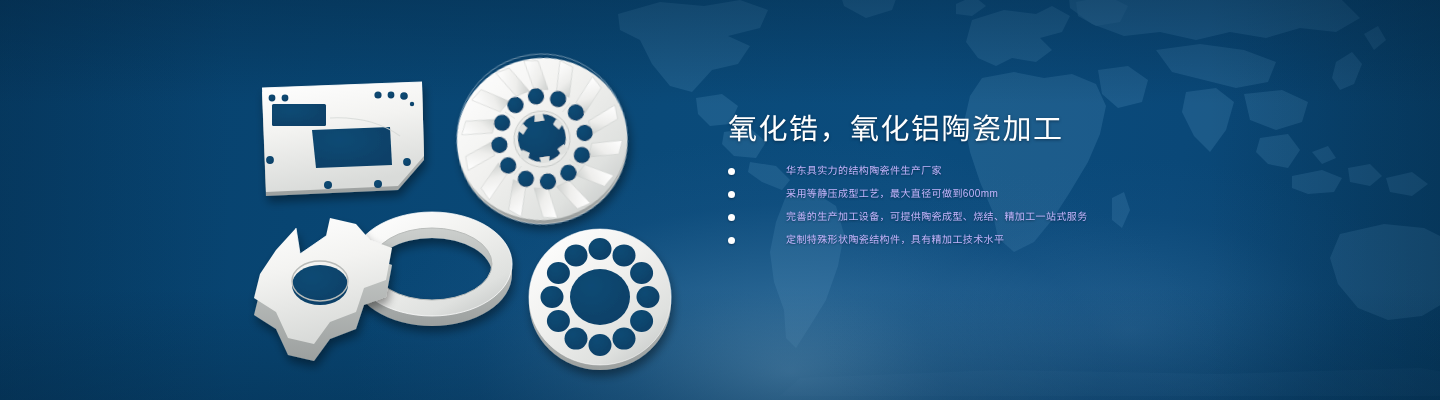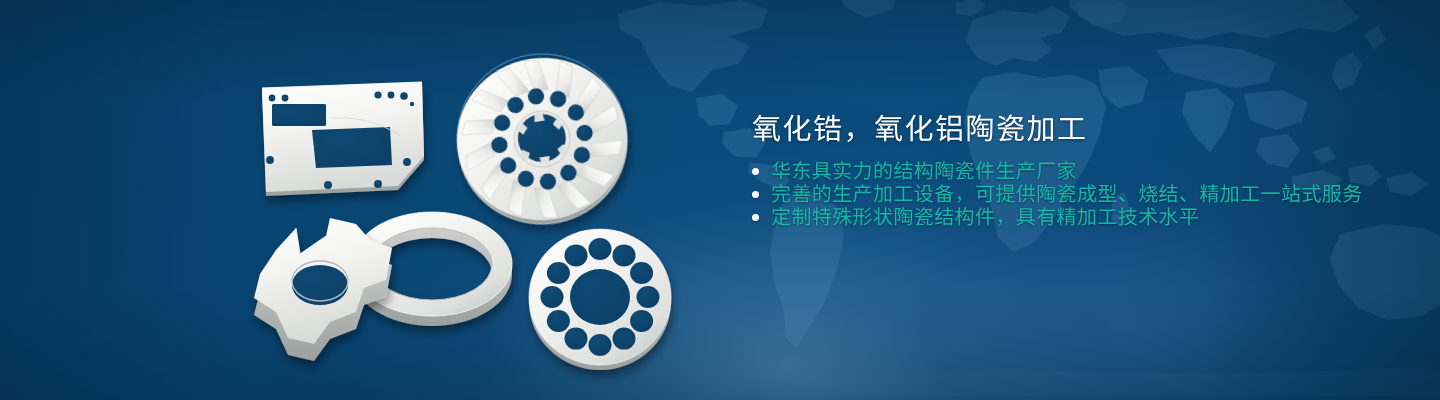--- a/index.html
+++ b/index.html
@@ -71,21 +71,21 @@
     position: absolute;
     left: 0;
     top: 0;
     width: 740px;
     height: 400px;
   }
 
   
   .copy {
     position: absolute;
-    left: 752px;
+    left: 728px;
     top: 112px;
     width: 620px;
   }
   .headline {
     color: #ffffff;
     font-size: 29px;
     line-height: 34px;
     font-weight: normal;
     letter-spacing: 1.5px;
     margin: 0 0 17px 0;
@@ -107,25 +107,26 @@
   .dot {
     flex: 0 0 auto;
     width: 7px;
     height: 7px;
     border-radius: 50%;
     background: #ffffff;
     margin-right: 12px;
     box-shadow: 0 1px 2px rgba(0,20,40,0.4);
   }
   .bullet-text {
-    color: #14b8a6;
-    font-size: 20px;
+    color: #c4b5fd;
+    font-size: 10px;
     line-height: 16px;
     letter-spacing: 0.4px;
     text-shadow: 0 1px 2px rgba(0,20,40,0.5);
+    margin-left: 39px;
   }
 </style>
 </head>
 <body>
 
 <div id="banner">
 
   <div class="bg-base"></div>
 
   <svg class="world-map" viewBox="0 0 900 430" aria-hidden="true">
@@ -376,20 +377,24 @@
 
   <div class="copy">
     <h1 class="headline">氧化锆，氧化铝陶瓷加工</h1>
     <ul class="bullets">
       <li class="bullet">
         <span class="dot"></span>
         <span class="bullet-text">华东具实力的结构陶瓷件生产厂家</span>
       </li>
       <li class="bullet">
         <span class="dot"></span>
+        <span class="bullet-text">采用等静压成型工艺，最大直径可做到600mm</span>
+      </li>
+      <li class="bullet">
+        <span class="dot"></span>
         <span class="bullet-text">完善的生产加工设备，可提供陶瓷成型、烧结、精加工一站式服务</span>
       </li>
       <li class="bullet">
         <span class="dot"></span>
         <span class="bullet-text">定制特殊形状陶瓷结构件，具有精加工技术水平</span>
       </li>
     </ul>
   </div>
 
 </div>

